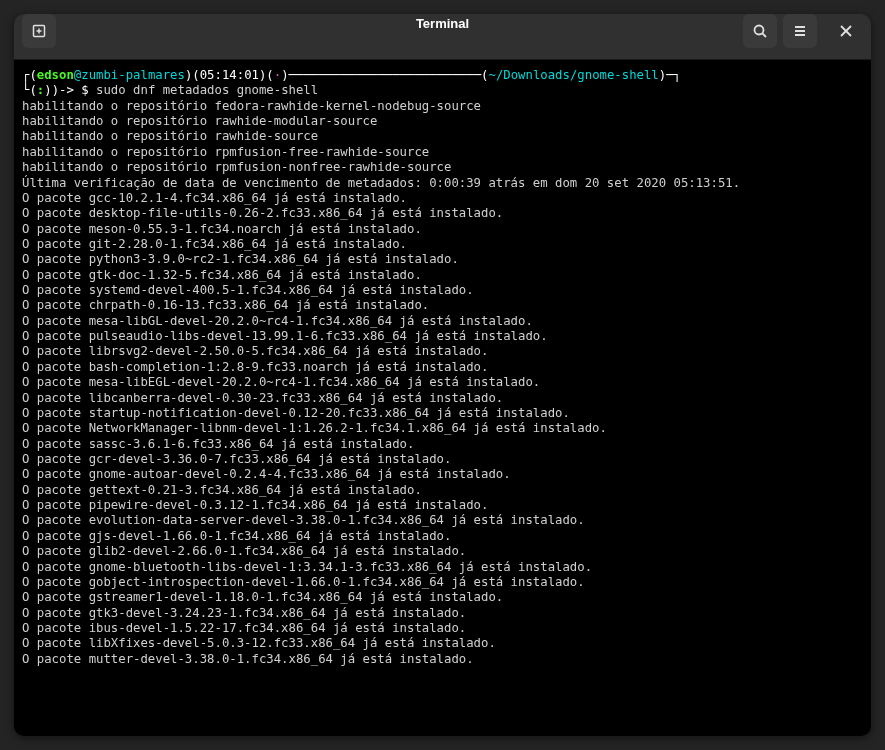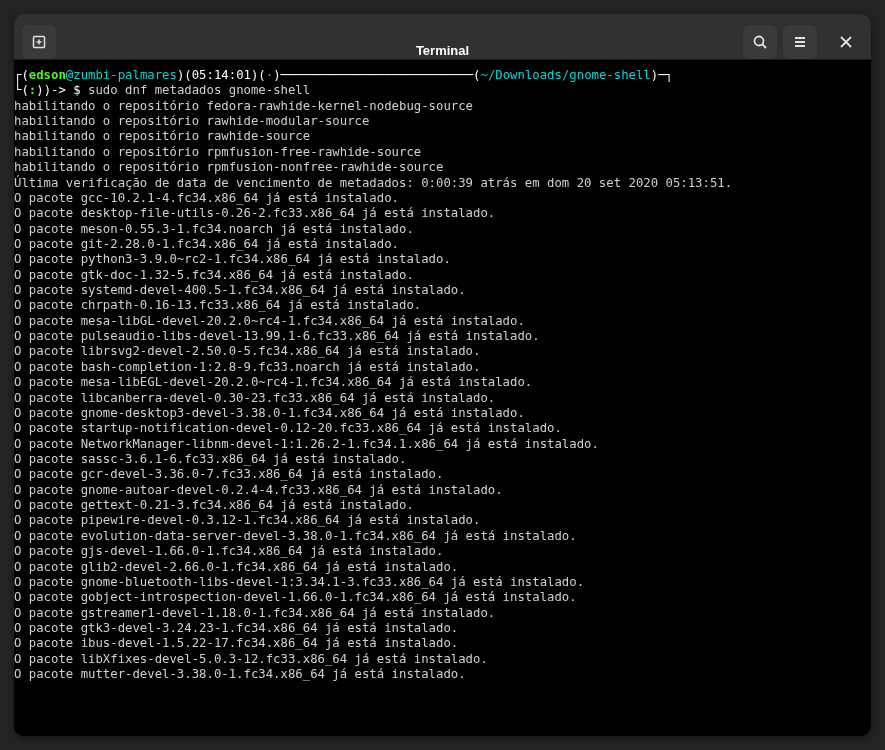--- a/index.html
+++ b/index.html
@@ -21,21 +21,21 @@
       height: 722px;
       display: flex;
       flex-direction: column;
       overflow: hidden;
       box-shadow: 0 2px 8px rgba(0,0,0,0.5);
     }
     .titlebar {
       background: #303030;
       height: 46px;
       display: flex;
-      align-items: flex-end;
+      align-items: flex-start;
       padding: 0 8px;
       border-bottom: 1px solid #1a1a1a;
     }
     .titlebar-left {
       display: flex;
       align-items: center;
       flex: 1;
     }
     .titlebar-center {
       flex: 1;
@@ -73,21 +73,21 @@
       display: flex;
       align-items: center;
       justify-content: center;
       color: #e0e0e0;
       cursor: pointer;
       margin-left: 6px;
     }
     .terminal-body {
       flex: 1;
       background: #000;
-      padding: 8px 0;
+      padding: 8px 8px;
       font-family: "DejaVu Sans Mono", "Liberation Mono", Consolas, monospace;
       font-size: 12.3px;
       line-height: 1.25;
       overflow-y: auto;
       color: #d0d0d0;
       position: relative;
     }
     .terminal-body::-webkit-scrollbar {
       width: 8px;
     }
@@ -165,21 +165,20 @@
         <div class="output-line">O pacote python3-3.9.0~rc2-1.fc34.x86_64 já está instalado.</div>
         <div class="output-line">O pacote gtk-doc-1.32-5.fc34.x86_64 já está instalado.</div>
         <div class="output-line">O pacote systemd-devel-400.5-1.fc34.x86_64 já está instalado.</div>
         <div class="output-line">O pacote chrpath-0.16-13.fc33.x86_64 já está instalado.</div>
         <div class="output-line">O pacote mesa-libGL-devel-20.2.0~rc4-1.fc34.x86_64 já está instalado.</div>
         <div class="output-line">O pacote pulseaudio-libs-devel-13.99.1-6.fc33.x86_64 já está instalado.</div>
         <div class="output-line">O pacote librsvg2-devel-2.50.0-5.fc34.x86_64 já está instalado.</div>
         <div class="output-line">O pacote bash-completion-1:2.8-9.fc33.noarch já está instalado.</div>
         <div class="output-line">O pacote mesa-libEGL-devel-20.2.0~rc4-1.fc34.x86_64 já está instalado.</div>
         <div class="output-line">O pacote libcanberra-devel-0.30-23.fc33.x86_64 já está instalado.</div>
-        <div class="output-line">O pacote gnome-desktop3-devel-3.38.0-1.fc34.x86_64 já está instalado.</div>
         <div class="output-line">O pacote startup-notification-devel-0.12-20.fc33.x86_64 já está instalado.</div>
         <div class="output-line">O pacote NetworkManager-libnm-devel-1:1.26.2-1.fc34.1.x86_64 já está instalado.</div>
         <div class="output-line">O pacote sassc-3.6.1-6.fc33.x86_64 já está instalado.</div>
         <div class="output-line">O pacote gcr-devel-3.36.0-7.fc33.x86_64 já está instalado.</div>
         <div class="output-line">O pacote gnome-autoar-devel-0.2.4-4.fc33.x86_64 já está instalado.</div>
         <div class="output-line">O pacote gettext-0.21-3.fc34.x86_64 já está instalado.</div>
         <div class="output-line">O pacote pipewire-devel-0.3.12-1.fc34.x86_64 já está instalado.</div>
         <div class="output-line">O pacote evolution-data-server-devel-3.38.0-1.fc34.x86_64 já está instalado.</div>
         <div class="output-line">O pacote gjs-devel-1.66.0-1.fc34.x86_64 já está instalado.</div>
         <div class="output-line">O pacote glib2-devel-2.66.0-1.fc34.x86_64 já está instalado.</div>

